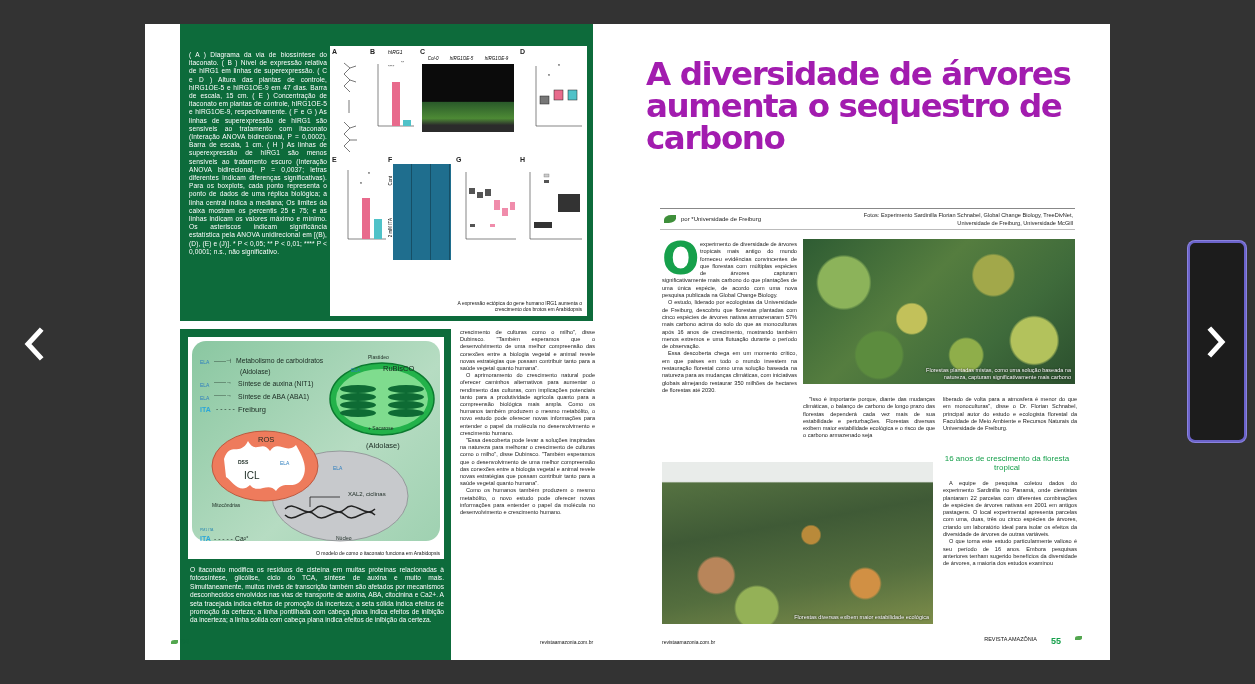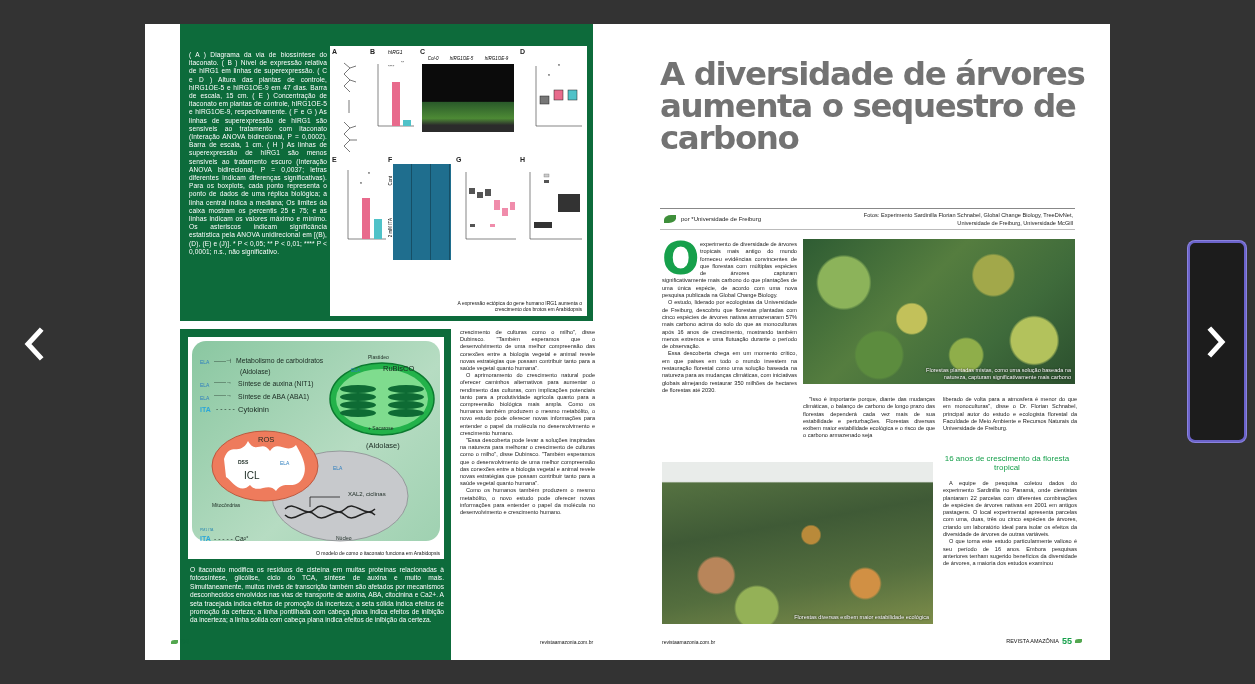--- a/index.html
+++ b/index.html
@@ -30,21 +30,21 @@
   .diagram-credit { position: absolute; right: 4px; bottom: 3px; font-size: 5px; color: #111; }
   .diagram-caption { position: absolute; left: 10px; top: 237px; width: 254px; color: #fff; font-size: 6.6px; line-height: 8.4px; text-align: justify; }
 
   .left-col { position: absolute; left: 315px; top: 305px; width: 135px; font-size: 5.6px; line-height: 7.2px; color: #222; text-align: justify; }
   .left-col p { text-indent: 6px; }
   .footer-left-num { position: absolute; left: 26px; top: 613px; font-size: 8px; color: #0d6b3b; font-weight: bold; }
   .footer-left-url { position: absolute; left: 395px; top: 615px; font-size: 5px; color: #111; }
   .leaf-small { display: inline-block; width: 7px; height: 4px; background: #53a64f; border-radius: 50% 0 50% 0; vertical-align: middle; }
 
   
-  .headline { position: absolute; left: 15px; top: 34px; width: 440px; color: #737373; font-weight: 900; font-family: "DejaVu Sans", sans-serif; font-size: 32.5px; line-height: 32px; letter-spacing: -1.4px; }
+  .headline { position: absolute; left: 1px; top: 34px; width: 440px; color: #a21caf; font-weight: 900; font-family: "DejaVu Sans", sans-serif; font-size: 32.5px; line-height: 32px; letter-spacing: -1.4px; }
   .subhead { position: absolute; left: 17px; top: 140px; width: 440px; color: #444; font-family: "DejaVu Serif", serif; font-style: italic; font-size: 14px; line-height: 18px; }
   .byline-bar { position: absolute; left: 15px; top: 184px; width: 415px; height: 22px; border-top: 1px solid #888; border-bottom: 1px solid #bbb; }
   .byline { position: absolute; left: 4px; top: 6px; font-size: 6px; color: #222; display: flex; align-items: center; gap: 5px; }
   .leaf-icon { width: 12px; height: 8px; background: #3e8f3a; border-radius: 60% 0 60% 0; display: inline-block; }
   .photo-credit { position: absolute; right: 2px; top: 2px; font-size: 5.6px; line-height: 8px; text-align: right; color: #222; width: 230px; }
 
   .body-col { position: absolute; font-size: 5.6px; line-height: 7.3px; color: #222; text-align: justify; }
   .body-col p { text-indent: 6px; }
   .dropcap-wrap { float: left; width: 36px; height: 34px; margin-right: 2px; }
   .dropcap { color: #16a04b; font-weight: 900; font-size: 44px; line-height: 36px; font-family: "DejaVu Sans", sans-serif; }
@@ -61,21 +61,21 @@
       linear-gradient(180deg, #e9ecea 0 12%, transparent 13%),
       radial-gradient(circle at 20% 70%, #b8855a 0 7%, transparent 8%),
       radial-gradient(circle at 55% 45%, #b98a3a 0 5%, transparent 6%),
       radial-gradient(circle at 75% 75%, #d19044 0 6%, transparent 7%),
       radial-gradient(circle at 35% 90%, #94b157 0 9%, transparent 10%),
       linear-gradient(170deg, #5d7a45, #3f5a36 40%, #546e3e 70%, #7d8d4a); }
   .photo-caption { position: absolute; right: 4px; bottom: 4px; color: #fff; font-size: 5.5px; line-height: 6.5px; text-align: right; text-shadow: 0 0 2px #000; }
 
   .subsection-title { position: absolute; left: 292px; top: 430px; width: 140px; text-align: center; color: #16a04b; font-size: 8px; line-height: 9px; }
   .footer-right-url { position: absolute; left: 17px; top: 615px; font-size: 5px; color: #111; }
-  .footer-right-mag { position: absolute; right: 28px; top: 612px; font-size: 5.5px; color: #111; display: flex; align-items: center; gap: 3px; }
+  .footer-right-mag { position: absolute; right: 28px; top: 612px; font-size: 5.5px; color: #111; display: flex; gap: 14px; }
   .footer-right-mag .num { font-size: 9px; color: #16a04b; font-weight: bold; }
 </style>
 </head>
 <body>
 
 <div class="viewer">
 
   <div class="nav-prev">
     <svg width="22" height="34" viewBox="0 0 22 34">
         <polyline points="17,4 5,17 17,30" fill="none" stroke="#ffffff" stroke-width="5" stroke-linecap="square"></polyline>
@@ -192,21 +192,21 @@
           <span class="dg-text" style="left:48px;top:20px">Metabolismo de carboidratos</span>
           <span class="dg-text" style="left:52px;top:31px">(Aldolase)</span>
           <span class="dg-text dg-ela" style="left:12px;top:45px">ELA</span>
           <span class="dg-text" style="left:26px;top:42px;font-size:6px">——→</span>
           <span class="dg-text" style="left:50px;top:43px">Síntese de auxina (NIT1)</span>
           <span class="dg-text dg-ela" style="left:12px;top:58px">ELA</span>
           <span class="dg-text" style="left:26px;top:55px;font-size:6px">——→</span>
           <span class="dg-text" style="left:50px;top:56px">Síntese de ABA (ABA1)</span>
           <span class="dg-text dg-ita" style="left:12px;top:69px">ITA</span>
           <span class="dg-text" style="left:28px;top:68px">- - - - -</span>
-          <span class="dg-text" style="left:50px;top:68px;font-size:7.5px">Cytokinin</span>
+          <span class="dg-text" style="left:50px;top:68px;font-size:7.5px">Freiburg</span>
 
           <svg style="position:absolute;left:140px;top:22px" width="108" height="80" viewBox="0 0 108 80">
             <ellipse cx="54" cy="40" rx="52" ry="36" fill="#23b24a" stroke="#0b7a2f" stroke-width="1.5"></ellipse>
             <ellipse cx="54" cy="40" rx="46" ry="30" fill="#7fdc8e"></ellipse>
             <g fill="#0e6b34">
               <ellipse cx="30" cy="30" rx="18" ry="4"></ellipse>
                 <ellipse cx="30" cy="38" rx="18" ry="4"></ellipse>
                 <ellipse cx="30" cy="46" rx="18" ry="4"></ellipse>
                 <ellipse cx="30" cy="54" rx="18" ry="4"></ellipse>
               <ellipse cx="78" cy="30" rx="18" ry="4"></ellipse>

